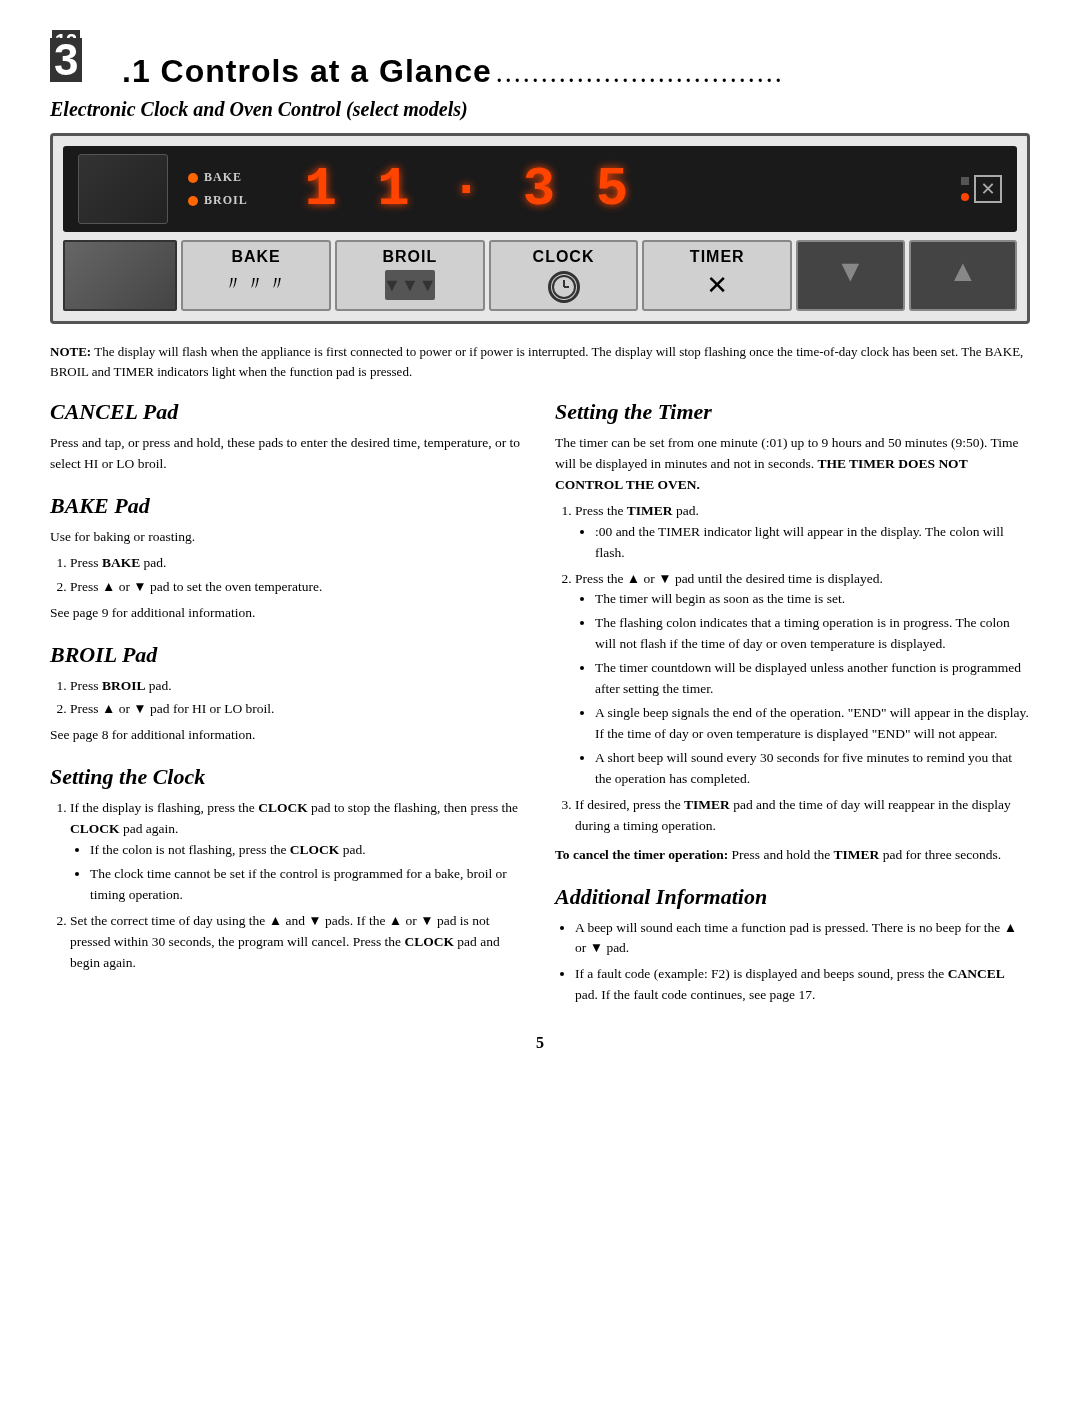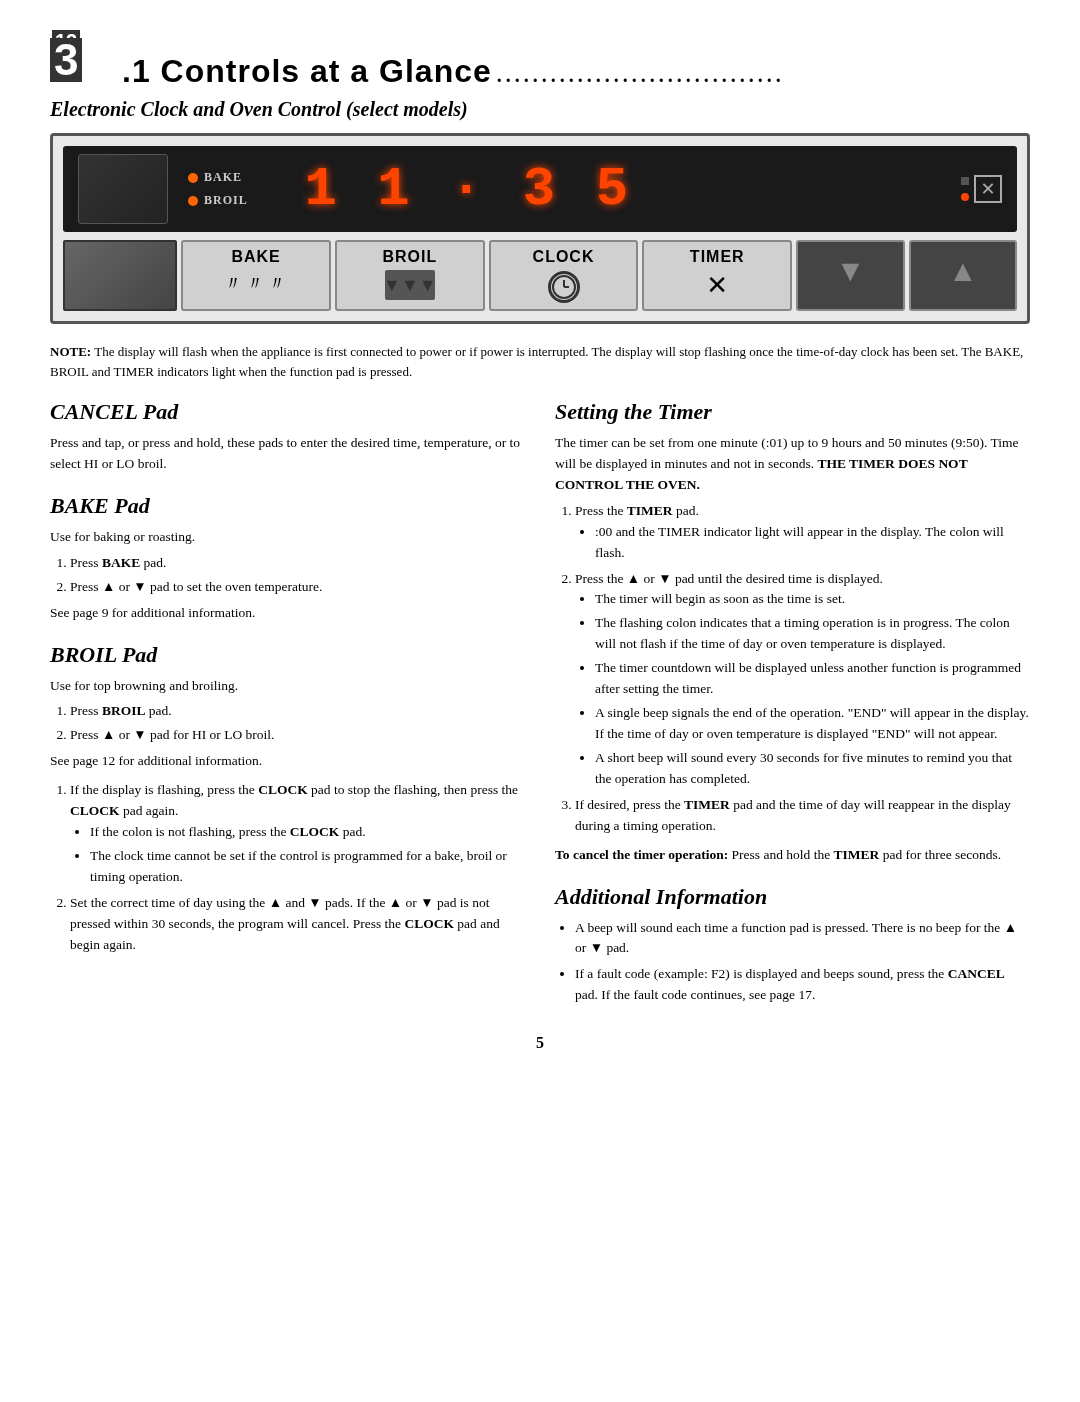--- a/index.html
+++ b/index.html
@@ -370,28 +370,28 @@
       <p>Use for baking or roasting.</p>
       <ol>
         <li>Press <strong>BAKE</strong> pad.</li>
         <li>Press <strong>▲</strong> or <strong>▼</strong> pad to set the oven temperature.</li>
       </ol>
       <p>See page 9 for additional information.</p>
     </div>
 
     <div class="section-title">BROIL Pad</div>
     <div class="section-body">
-      <p>Use for top browning and broiling.</p>
       <ol>
         <li>Press <strong>BROIL</strong> pad.</li>
         <li>Press <strong>▲</strong> or <strong>▼</strong> pad for HI or LO broil.</li>
       </ol>
-      <p>See page 12 for additional information.</p>
-    </div>
-
+      <p>See page 8 for additional information.</p>
+    </div>
+
+    <div class="section-title">Setting the Clock</div>
     <div class="section-body">
       <ol>
         <li>
           If the display is flashing, press the <strong>CLOCK</strong> pad to stop the flashing, then press the <strong>CLOCK</strong> pad again.
           <ul>
             <li>If the colon is not flashing, press the <strong>CLOCK</strong> pad.</li>
             <li>The clock time cannot be set if the control is programmed for a bake, broil or timing operation.</li>
           </ul>
         </li>
         <li style="margin-top:5px;">

